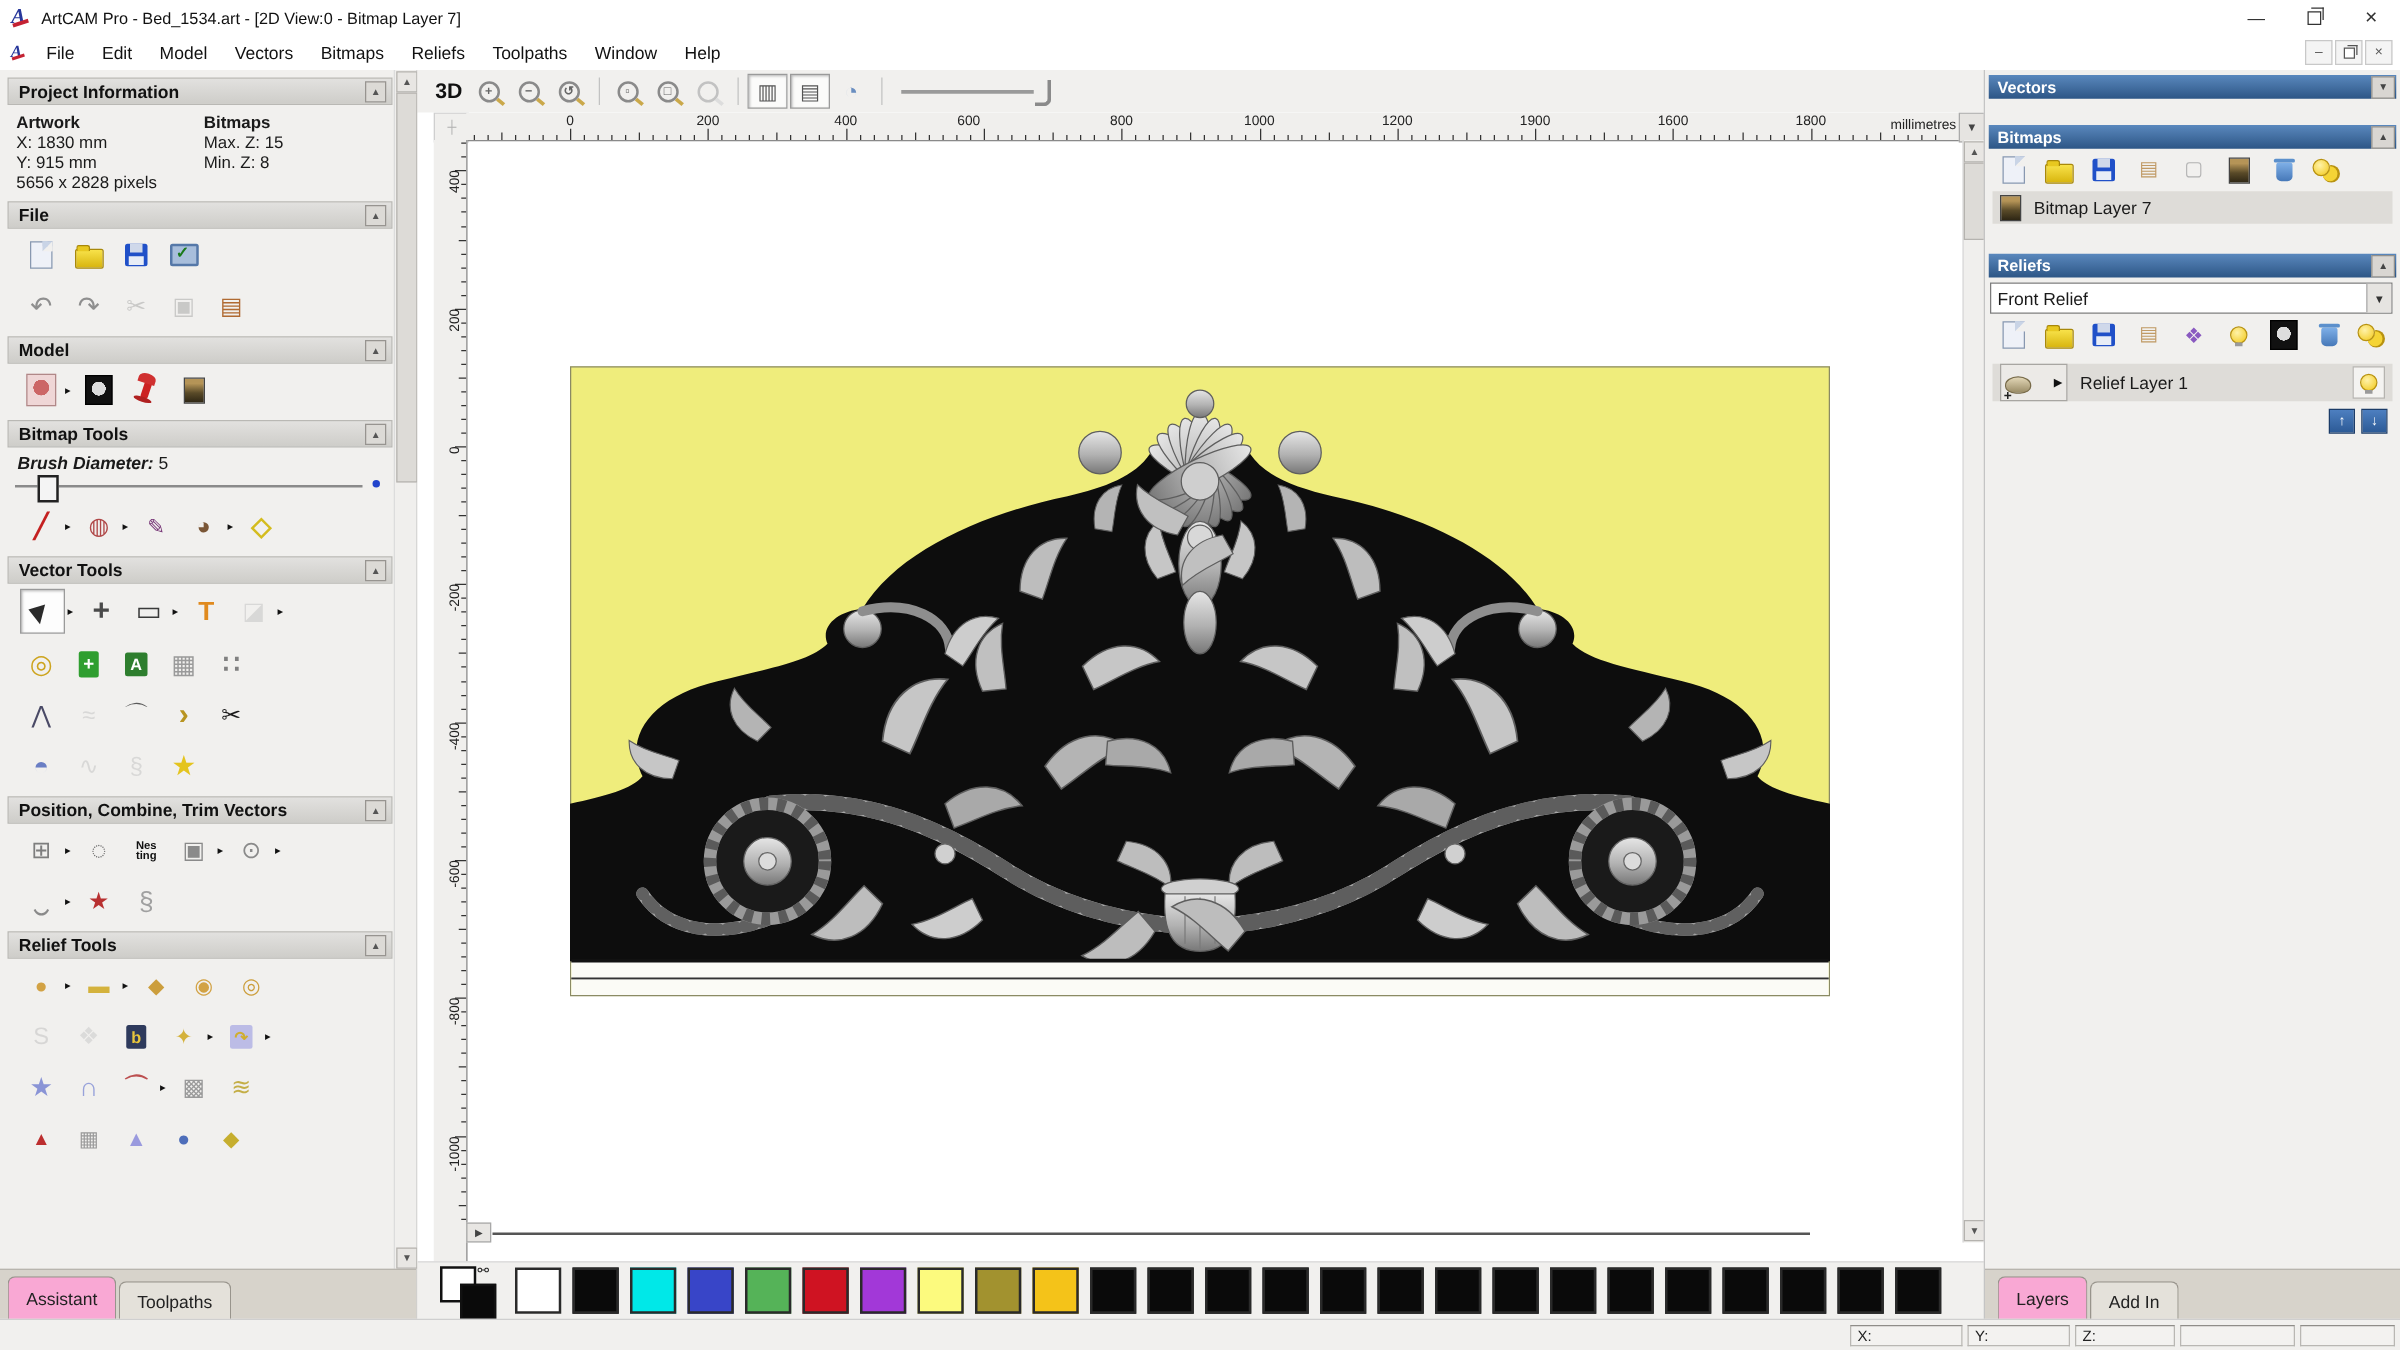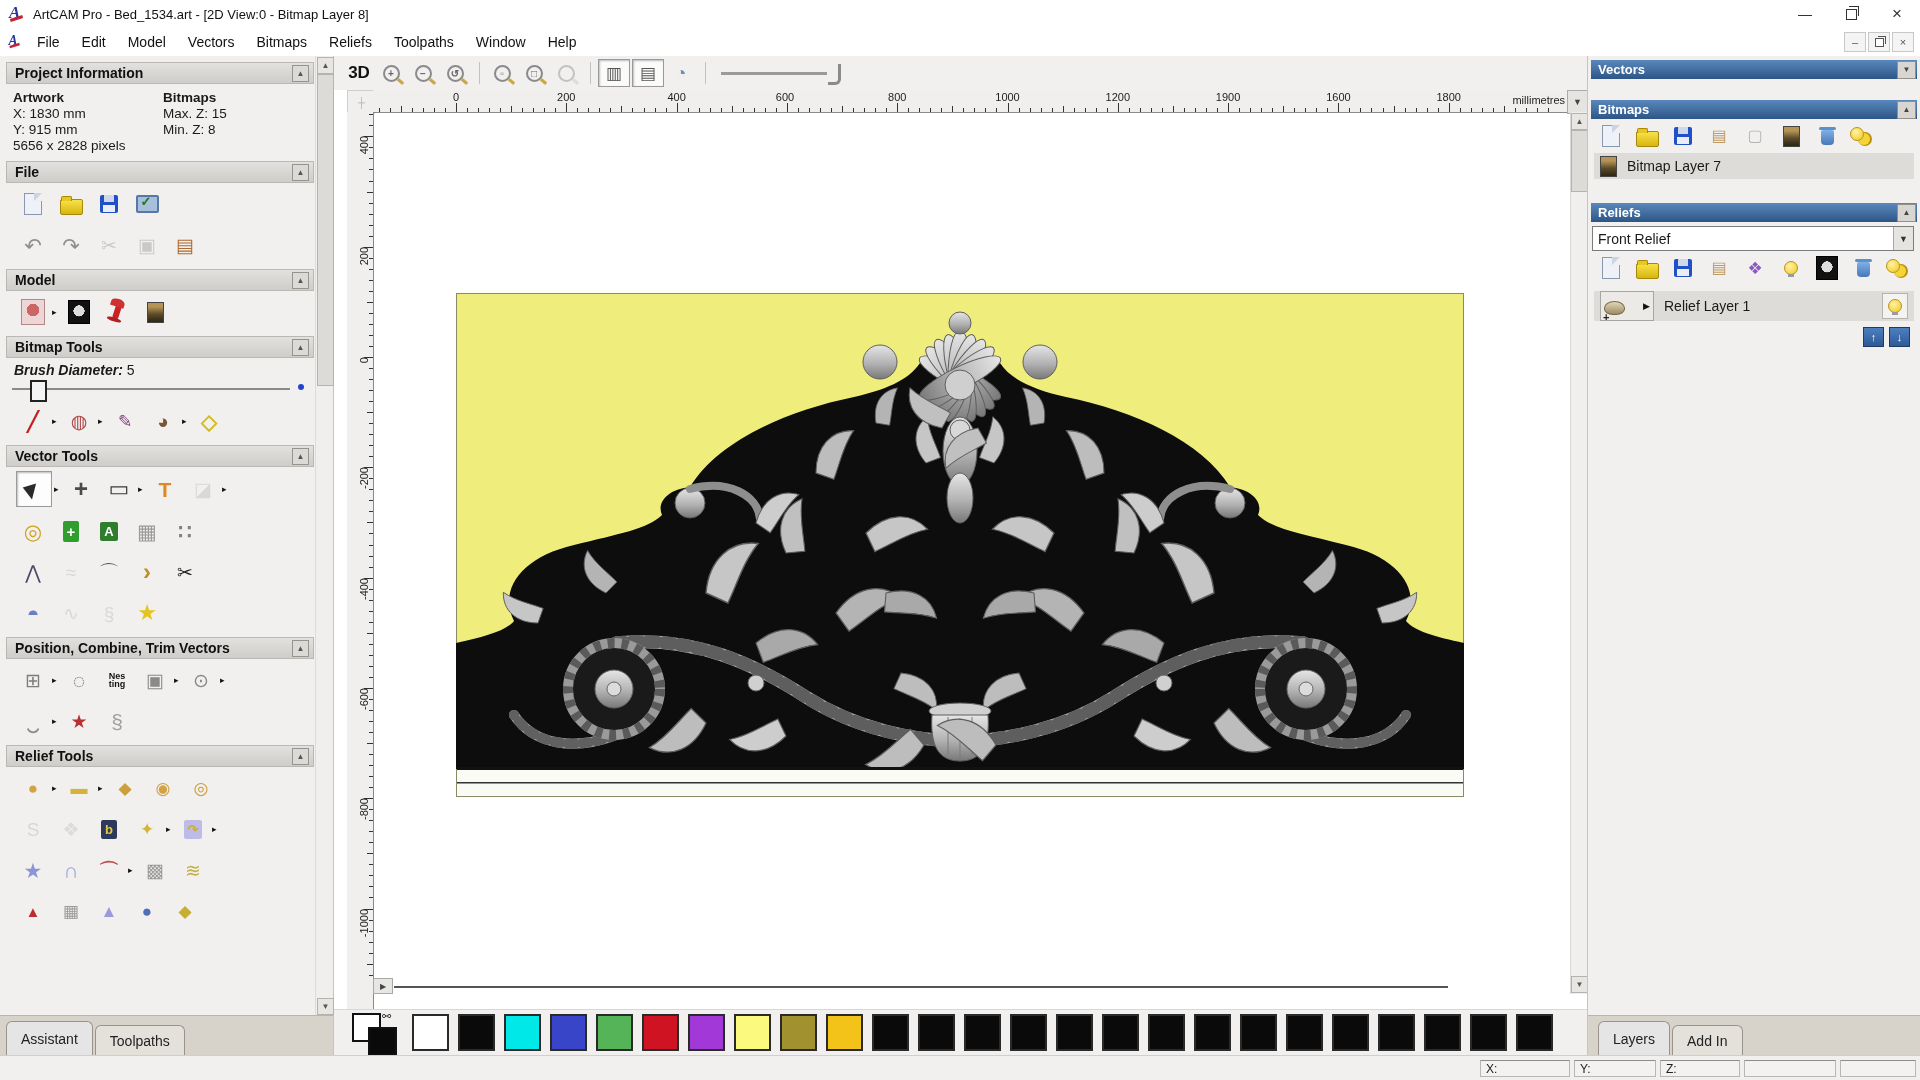--- a/index.html
+++ b/index.html
@@ -50,21 +50,21 @@
   .bslider .handle{position:absolute;left:18px;top:0;width:13px;height:18px;background:#f4f4f4;border:2px solid #222;}
   .bslider .dot{position:absolute;right:0;top:4px;width:6px;height:6px;background:#2244cc;border-radius:50%;}
   .lp-scroll{position:absolute;right:0;top:0;width:17px;bottom:40px;background:#f0efed;border-left:1px solid #dcdcdc;}
   .sb-btn{position:absolute;left:1px;width:15px;height:15px;background:#e8e6e3;border:1px solid #b5b3af;
           color:#555;font-size:8px;display:flex;align-items:center;justify-content:center;}
   .sb-thumb{position:absolute;left:1px;width:15px;background:#dddbd7;border:1px solid #b5b3af;}
   .tabstrip{position:absolute;left:0;right:0;bottom:0;height:40px;background:#d7d3cb;border-top:1px solid #b8b5ae;
             display:flex;align-items:flex-end;padding:0 0 0 6px;}
   .tab{height:30px;padding:0 14px;margin-right:2px;display:flex;align-items:center;font-size:14px;
        border:1px solid #98948c;border-bottom:none;border-radius:6px 6px 0 0;background:#e4e1da;color:#222;}
-  .tab.active{background:#e5e5e5;height:34px;}
+  .tab.active{background:#f9a8d4;height:34px;}
   
   .center{position:absolute;left:334px;top:56px;right:332px;bottom:24px;background:#f1f0ee;}
   .vtoolbar{position:absolute;left:0;top:0;right:0;height:34px;display:flex;align-items:center;padding-left:10px;background:#f1f0ee;}
   .vt-item{display:flex;align-items:center;justify-content:center;width:30px;height:26px;margin-right:2px;}
   .vt-item.pressed{border:1px solid #9a9a9a;background:#fbfbfa;box-shadow:inset 1px 1px 2px #bbb;}
   .vt-sep{width:1px;height:22px;background:#c2c2c2;margin:0 7px;}
   .t3d{font-weight:bold;font-size:17px;color:#111;}
   .sh-zoom{width:13px;height:13px;border:2.5px solid #8a8a8a;border-radius:50%;position:relative;
            display:flex;align-items:center;justify-content:center;font-size:10px;font-weight:bold;color:#666;}
   .sh-zoom:after{content:"";position:absolute;width:7px;height:3px;background:#caa84a;right:-6px;bottom:-3px;transform:rotate(40deg);}
@@ -154,21 +154,21 @@
 </head>
 <body>
 
 <div class="app">
 
   <div class="titlebar">
     <span class="app-logo">
         <span class="a">A</span>
         <span class="slash"></span>
       </span>
-    <span class="title-text">ArtCAM Pro - Bed_1534.art - [2D View:0 - Bitmap Layer 8]</span>
+    <span class="title-text">ArtCAM Pro - Bed_1534.art - [2D View:0 - Bitmap Layer 7]</span>
     <span class="win-controls">
       <span class="win-btn">—</span>
       <span class="win-btn">
           <span class="restore"></span>
         </span>
       <span class="win-btn" style="font-size:17px;">×</span>
     </span>
   </div>
 
   <div class="menubar">
@@ -566,21 +566,21 @@
           <span class="htick" style="left: 314.63px; height: 4px;"></span>
           <span class="htick" style="left: 325.66px; height: 4px;"></span>
           <span class="htick" style="left: 336.69px; height: 4px;"></span>
           <span class="htick" style="left: 347.72px; height: 4px;"></span>
           <span class="htick" style="left: 358.75px; height: 6px;"></span>
           <span class="htick" style="left: 369.78px; height: 4px;"></span>
           <span class="htick" style="left: 380.81px; height: 4px;"></span>
           <span class="htick" style="left: 391.84px; height: 4px;"></span>
           <span class="htick" style="left: 402.87px; height: 4px;"></span>
           <span class="htick" style="left: 413.9px; height: 9px;"></span>
-          <span class="hlab" style="left: 404px; padding-left: 16px;">600</span>
+          <span class="hlab" style="left: 394px; padding-left: 16px;">600</span>
           <span class="htick" style="left: 424.93px; height: 4px;"></span>
           <span class="htick" style="left: 435.96px; height: 4px;"></span>
           <span class="htick" style="left: 446.99px; height: 4px;"></span>
           <span class="htick" style="left: 458.02px; height: 4px;"></span>
           <span class="htick" style="left: 469.05px; height: 6px;"></span>
           <span class="htick" style="left: 480.08px; height: 4px;"></span>
           <span class="htick" style="left: 491.11px; height: 4px;"></span>
           <span class="htick" style="left: 502.14px; height: 4px;"></span>
           <span class="htick" style="left: 513.17px; height: 4px;"></span>
           <span class="htick" style="left: 524.2px; height: 9px;"></span>

